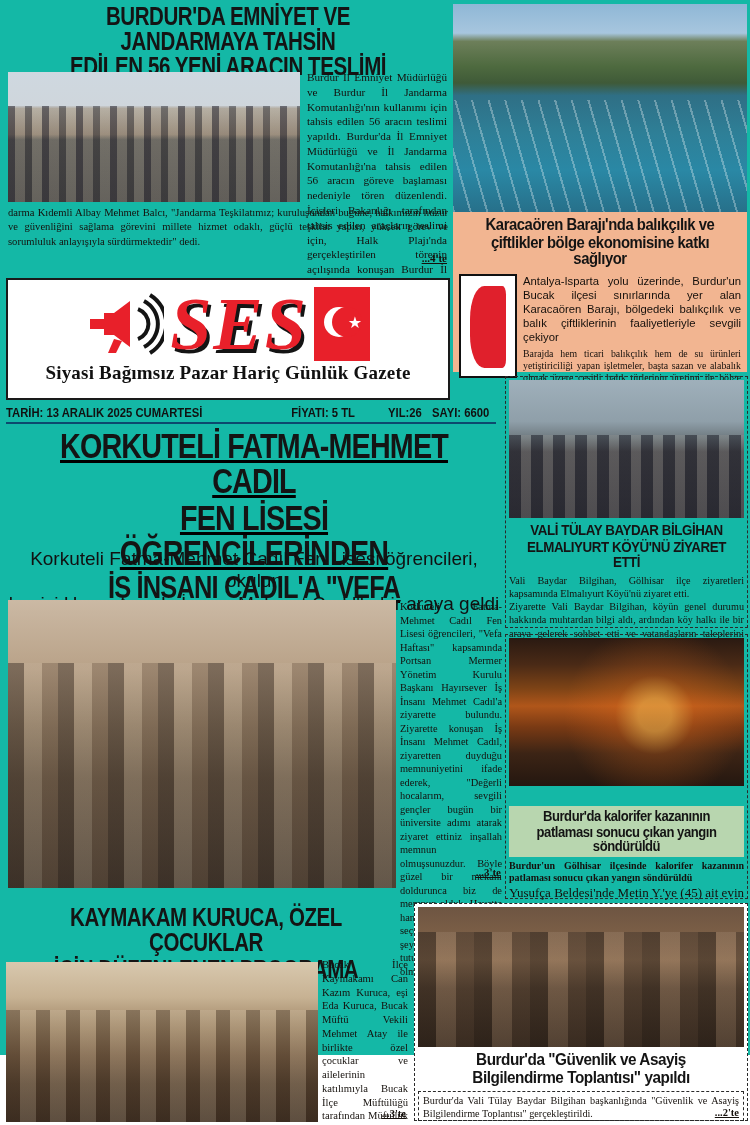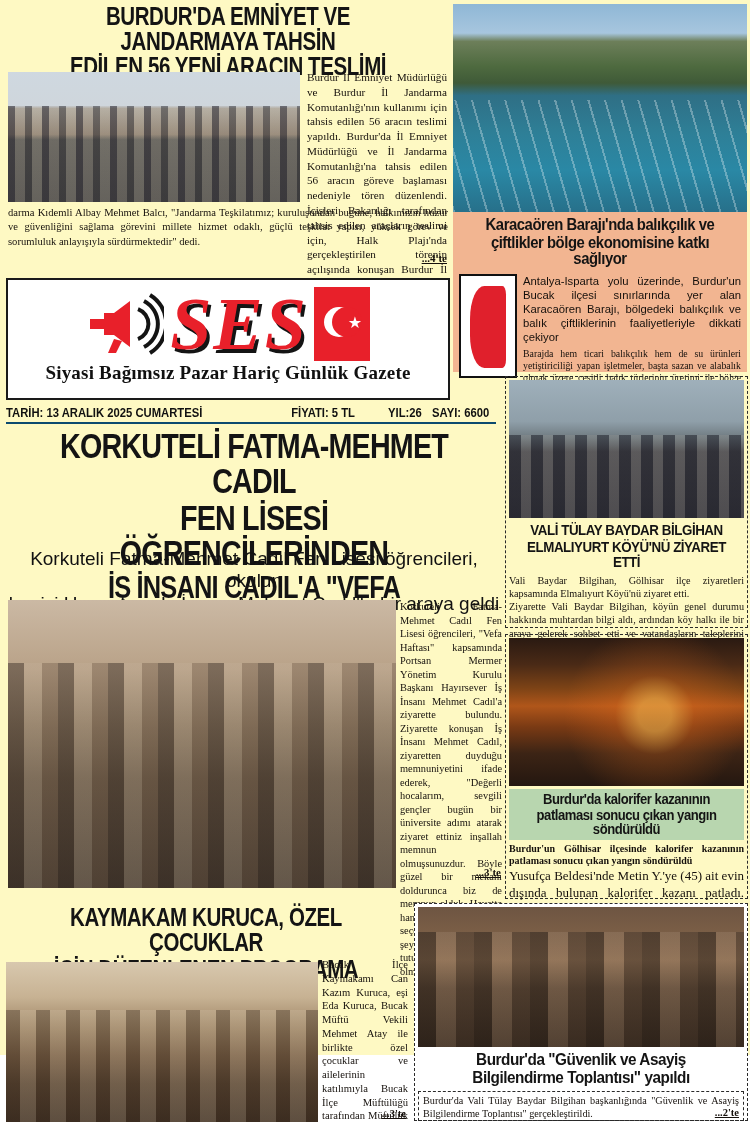--- a/index.html
+++ b/index.html
@@ -2,21 +2,21 @@
 <html><head>
 <meta charset="utf-8">
 <style>
   * { box-sizing: border-box; margin: 0; padding: 0; }
   html, body {
     width: 750px; height: 1125px;
     background: #ffffff;
     font-family: "Liberation Serif", serif;
     overflow: hidden;
   }
-  .page { position: relative; width: 750px; height: 1055px; background: #fef9c3; }
+  .page { position: relative; width: 750px; height: 1055px; background: #14b8a6; }
 
   
   .cond-head {
     font-family: "Liberation Sans", sans-serif;
     font-weight: 700;
     text-transform: none;
     letter-spacing: -0.5px;
     transform: scaleX(0.82);
     transform-origin: center;
     line-height: 1.0;
@@ -138,21 +138,21 @@
   .megaphone{ position:relative; width:78px; height:62px; }
 
   .inforow{
     position:absolute; left:6px; top:404px; width:490px; height:20px;
     border-bottom:2px solid #0c4a6e;
     font-family:"Liberation Sans", sans-serif; font-weight:700; font-size:12.5px; color:#111;
     display:flex; align-items:center;
   }
   .inforow .seg { transform: scaleX(.9); transform-origin:left center; }
 
-  .main-hl{ position:absolute; left:4px; top:428px; width:500px; }
+  .main-hl{ position:absolute; left:4px; top:428px; width:500px;text-decoration:underline; }
   .main-hl .cond-head{ font-size:35px; letter-spacing:-1px; }
   .main-sub{
     position:absolute; left:4px; top:548px; width:500px;
     font-family:"Liberation Sans", sans-serif; font-weight:400; font-size:19px;
     line-height:1.18; color:#111; text-align:center;
   }
   .green-head{
     background:#b8d6af; text-align:center; padding:3px 4px;
   }
 </style>
@@ -177,21 +177,21 @@
   <div class="photo ph-lake" style="position:absolute;left:453px;top:4px;width:294px;height:208px;"></div>
 
   <div class="panel-peach" style="position:absolute;left:453px;top:212px;width:294px;height:160px;padding:4px 6px;">
     <div class="cond-head" style="font-size:16.5px;transform:scaleX(.9);">Karacaören Barajı'nda balıkçılık ve</div>
     <div class="cond-head" style="font-size:16.5px;transform:scaleX(.9);margin-top:1px;">çiftlikler bölge ekonomisine katkı sağlıyor</div>
     <div style="display:flex;gap:6px;margin-top:7px;">
       <div class="photo" style="width:58px;height:104px;background:#fff;border:2px solid #111;position:relative;flex:none;">
         <div style="position:absolute;left:9px;top:10px;width:36px;height:82px;background:#e0202c;border-radius:40% 10% 10% 40%;"></div>
       </div>
       <div style="flex:1;">
-        <div class="sans-body" style="font-size:11.3px;line-height:1.26;text-align:justify;">Antalya-Isparta yolu üzerinde, Burdur'un Bucak ilçesi sınırlarında yer alan Karacaören Barajı, bölgedeki balıkçılık ve balık çiftliklerinin faaliyetleriyle dikkati çekiyor</div>
+        <div class="sans-body" style="font-size:11.3px;line-height:1.26;text-align:justify;">Antalya-Isparta yolu üzerinde, Burdur'un Bucak ilçesi sınırlarında yer alan Karacaören Barajı, bölgedeki balıkçılık ve balık çiftliklerinin faaliyetleriyle sevgili çekiyor</div>
         <div class="serif-body" style="font-size:9.8px;line-height:1.25;margin-top:3px;">Barajda hem ticari balıkçılık hem de su ürünleri yetiştiriciliği yapan işletmeler, başta sazan ve alabalık olmak üzere çeşitli balık türlerinin üretimi ile bölge ekonomisine katkı sağlıyor.</div>
         <span class="serif-body" style="font-size:10.5px;font-weight:700;">AA</span>
       </div>
     </div>
   </div>
 
   <div class="masthead">
     <div style="display:flex;align-items:center;justify-content:center;height:88px;gap:6px;padding:0 8px;">
       <div class="megaphone">
         <svg viewBox="0 0 78 62" width="78" height="62" aria-hidden="true">
@@ -241,21 +241,21 @@
     <div class="photo ph-vali" style="width:100%;height:138px;"></div>
     <div class="cond-head" style="font-size:15.5px;transform:scaleX(.86);margin-top:4px;">VALİ TÜLAY BAYDAR BİLGİHAN</div>
     <div class="cond-head" style="font-size:15.5px;transform:scaleX(.86);margin-top:1px;">ELMALIYURT KÖYÜ'NÜ ZİYARET ETTİ</div>
     <div class="serif-body" style="font-size:10.2px;line-height:1.30;margin-top:4px;">Vali Baydar Bilgihan, Gölhisar ilçe ziyaretleri kapsamında Elmalıyurt Köyü'nü ziyaret etti.</div>
     <div class="serif-body" style="font-size:10.2px;line-height:1.30;">Ziyarette Vali Baydar Bilgihan, köyün genel durumu hakkında muhtardan bilgi aldı, ardından köy halkı ile bir araya gelerek sohbet etti ve vatandaşların taleplerini dinledi.</div>
     <div class="serif-body cont-link" style="font-size:10.5px;text-align:right;margin-top:-13px;">...2'te</div>
   </div>
 
   <div class="dashed" style="position:absolute;left:505px;top:634px;width:243px;height:265px;padding:3px;">
     <div class="photo ph-fire" style="width:100%;height:148px;"></div>
-    <div class="green-head" style="margin-top:3px;">
+    <div class="green-head" style="margin-top:20px;">
       <div class="cond-head" style="font-size:14.5px;transform:scaleX(.9);">Burdur'da kalorifer kazanının</div>
       <div class="cond-head" style="font-size:14.5px;transform:scaleX(.9);margin-top:1px;">patlaması sonucu çıkan yangın söndürüldü</div>
     </div>
     <div class="serif-body" style="font-size:10px;line-height:1.28;font-weight:700;margin-top:3px;">Burdur'un Gölhisar ilçesinde kalorifer kazanının patlaması sonucu çıkan yangın söndürüldü</div>
     <div class="serif-body" style="font-size:13px;line-height:1.28;">Yusufça Beldesi'nde Metin Y.'ye (45) ait evin dışında bulunan kalorifer kazanı patladı. Patlama sonucu evde yangın çıktı.</div>
     <div class="serif-body cont-link" style="font-size:10.5px;text-align:right;margin-top:-13px;">...2'te</div>
   </div>
 
   <div style="position:absolute;left:4px;top:905px;width:404px;">
     <div class="cond-head" style="font-size:25px;">KAYMAKAM KURUCA, ÖZEL ÇOCUKLAR</div>

